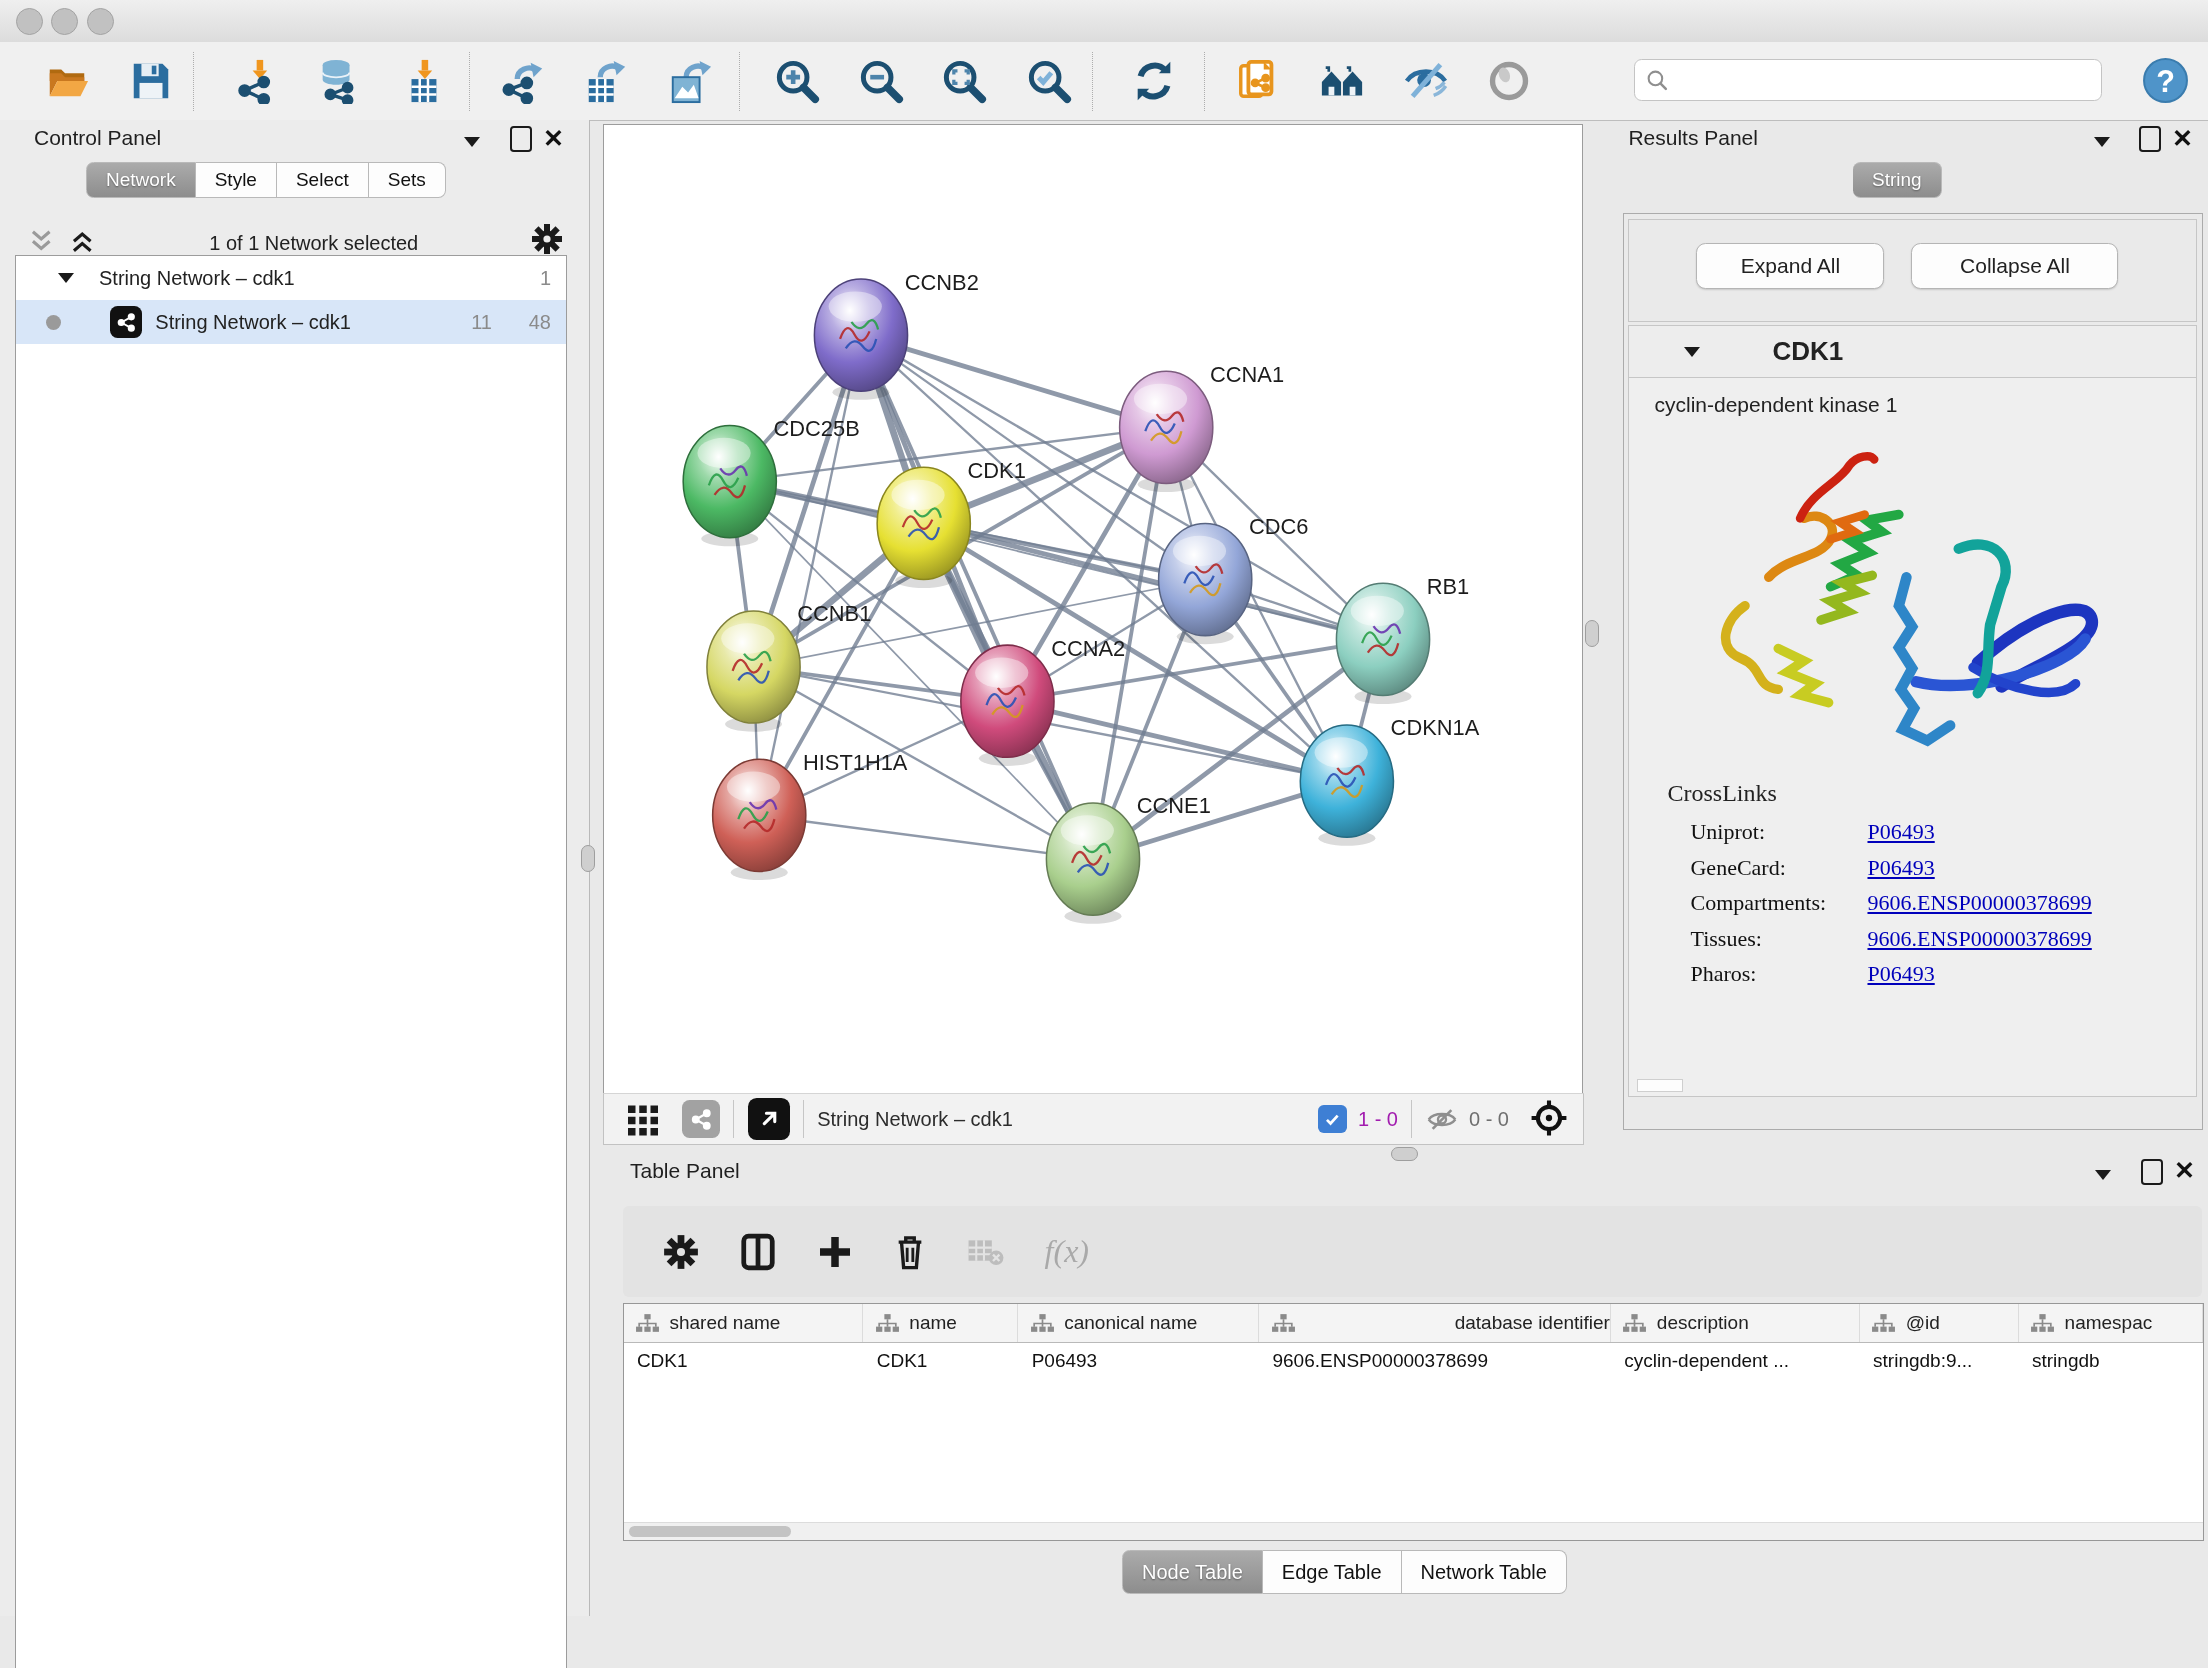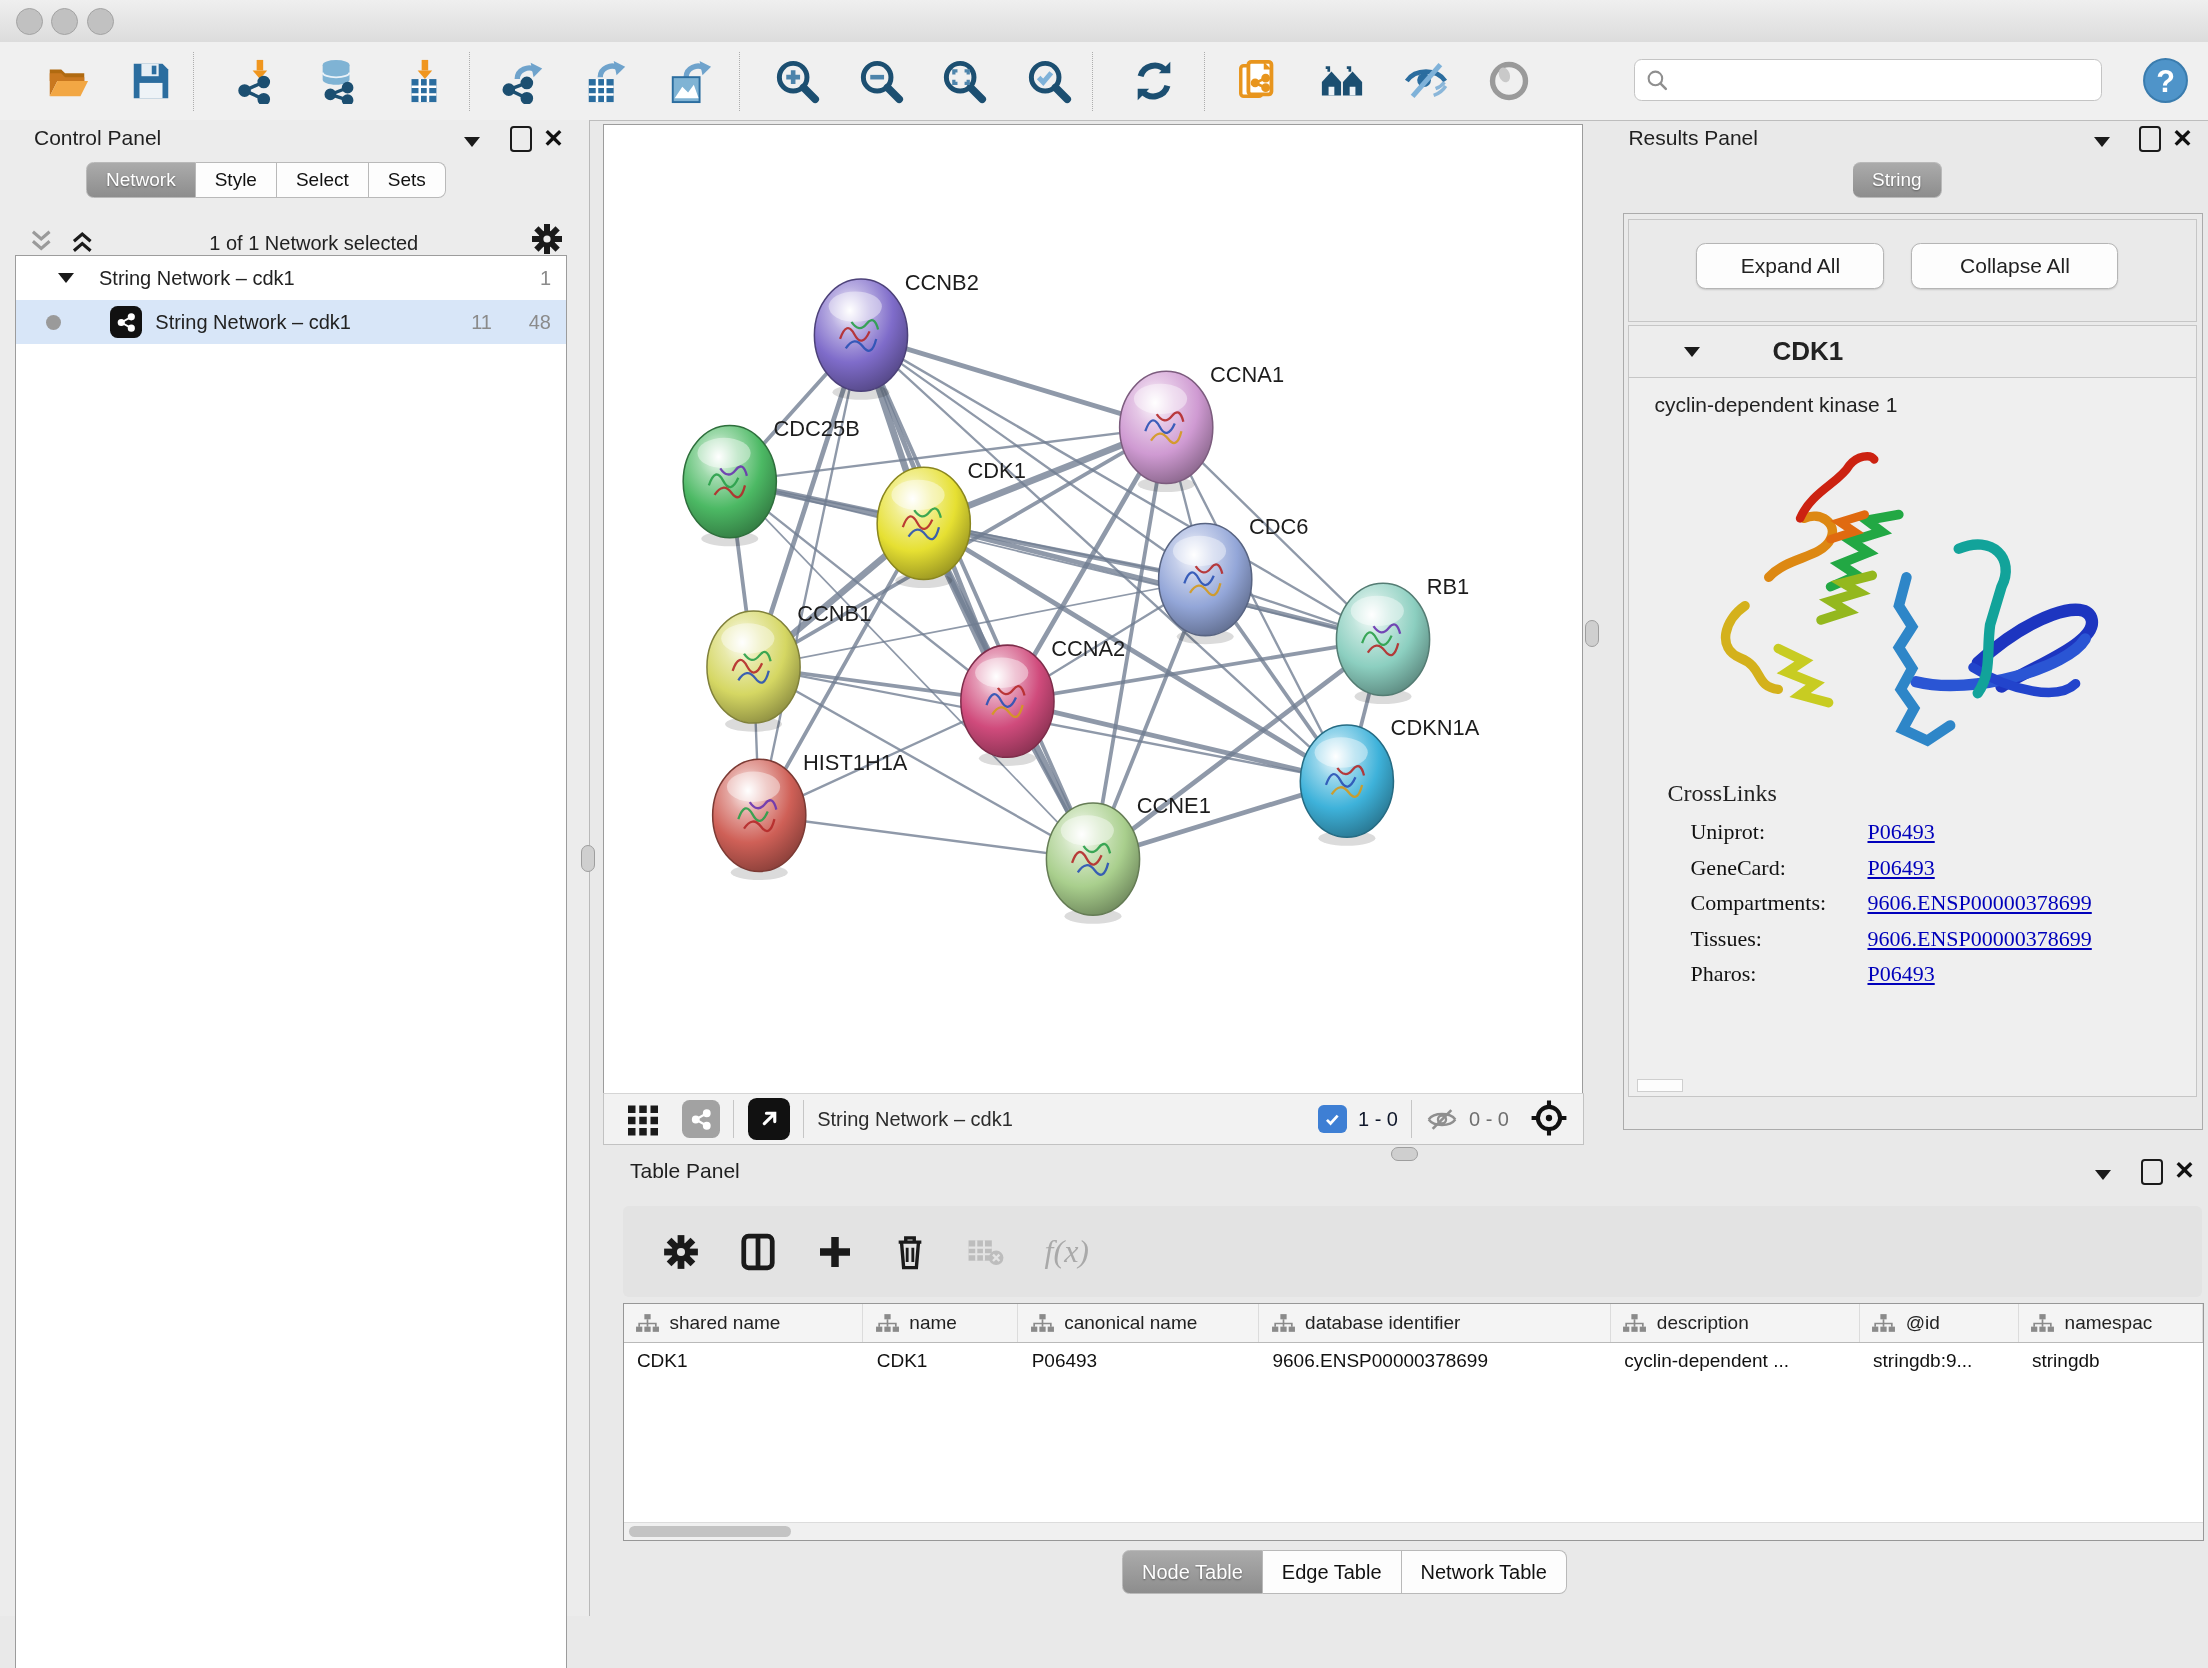--- a/index.html
+++ b/index.html
@@ -606,21 +606,21 @@
         </svg>
     </span>
     <div class="vsep"></div>
     <span style="font-size:20px;color:#2c2c2c">String Network – cdk1</span>
     <span style="margin-left:auto;display:flex;align-items:center">
       <span style="width:28.5px;height:28.5px;border-radius:5.7px;background:#3e7fd4;display:inline-flex;align-items:center;justify-content:center">
         <svg width="19" height="19" viewBox="0 0 24 24">
             <path d="M5 12.5l4.5 4.5 9-10" stroke="#fff" stroke-width="3.4" fill="none"></path>
           </svg>
       </span>
-      <span style="margin-left:11.4px;font-size:20px;color:#0f172a">1 - 0</span>
+      <span style="margin-left:11.4px;font-size:20px;color:#a21caf">1 - 0</span>
       <span class="vsep"></span>
       <svg width="32" height="25" viewBox="0 0 24 18">
           <path d="M2 9C6 3.5 18 3.5 22 9M2 9c4 5.5 16 5.5 20 0" stroke="#8f8f8f" stroke-width="1.8" fill="none"></path>
           <circle cx="12" cy="9" r="3" fill="none" stroke="#8f8f8f" stroke-width="1.8"></circle>
           <path d="M5 16L19 2" stroke="#8f8f8f" stroke-width="2"></path>
         </svg>
       <span style="margin-left:11.4px;font-size:20px;color:#6f6f6f">0 - 0</span>
       <span style="margin:0 15px 0 21px">
         <svg width="38" height="38" viewBox="0 0 24 24">
             <circle cx="12" cy="12" r="7" fill="none" stroke="#111" stroke-width="2.6"></circle>
@@ -797,21 +797,21 @@
               <g fill="#8a8a8a">
                 <rect x="9" y="1" width="6" height="5"></rect>
                 <rect x="1" y="13" width="6" height="5"></rect>
                 <rect x="9" y="13" width="6" height="5"></rect>
                 <rect x="17" y="13" width="6" height="5"></rect>
               </g>
               <path d="M12 6v4M4 13v-3h16v3M12 10v3" stroke="#8a8a8a" stroke-width="1.6" fill="none"></path>
             </svg>
             <span>canonical name</span>
           </div>
-          <div class="th" style="width: 352px;">
+          <div class="th" style="width: 352px; justify-content: space-between;">
             <svg width="25" height="21" viewBox="0 0 24 20" style="margin-right:9.5px;flex:none">
               <g fill="#8a8a8a">
                 <rect x="9" y="1" width="6" height="5"></rect>
                 <rect x="1" y="13" width="6" height="5"></rect>
                 <rect x="9" y="13" width="6" height="5"></rect>
                 <rect x="17" y="13" width="6" height="5"></rect>
               </g>
               <path d="M12 6v4M4 13v-3h16v3M12 10v3" stroke="#8a8a8a" stroke-width="1.6" fill="none"></path>
             </svg>
             <span>database identifier</span>

